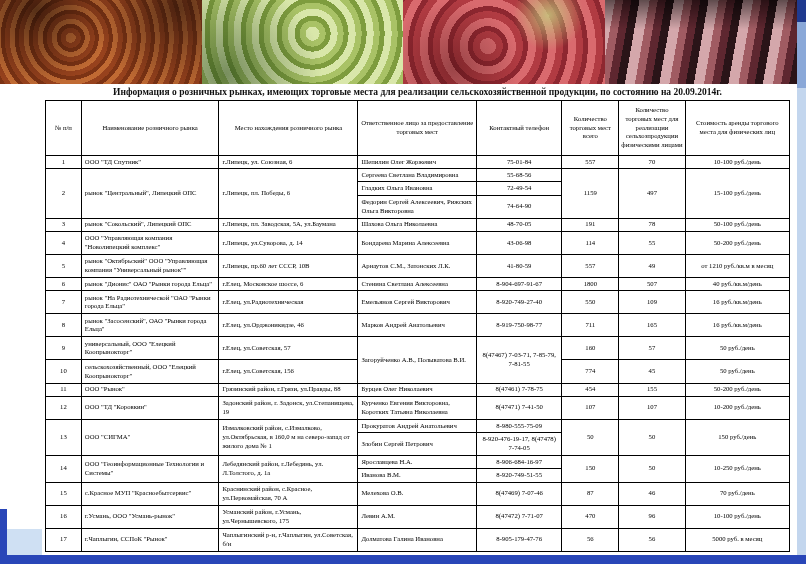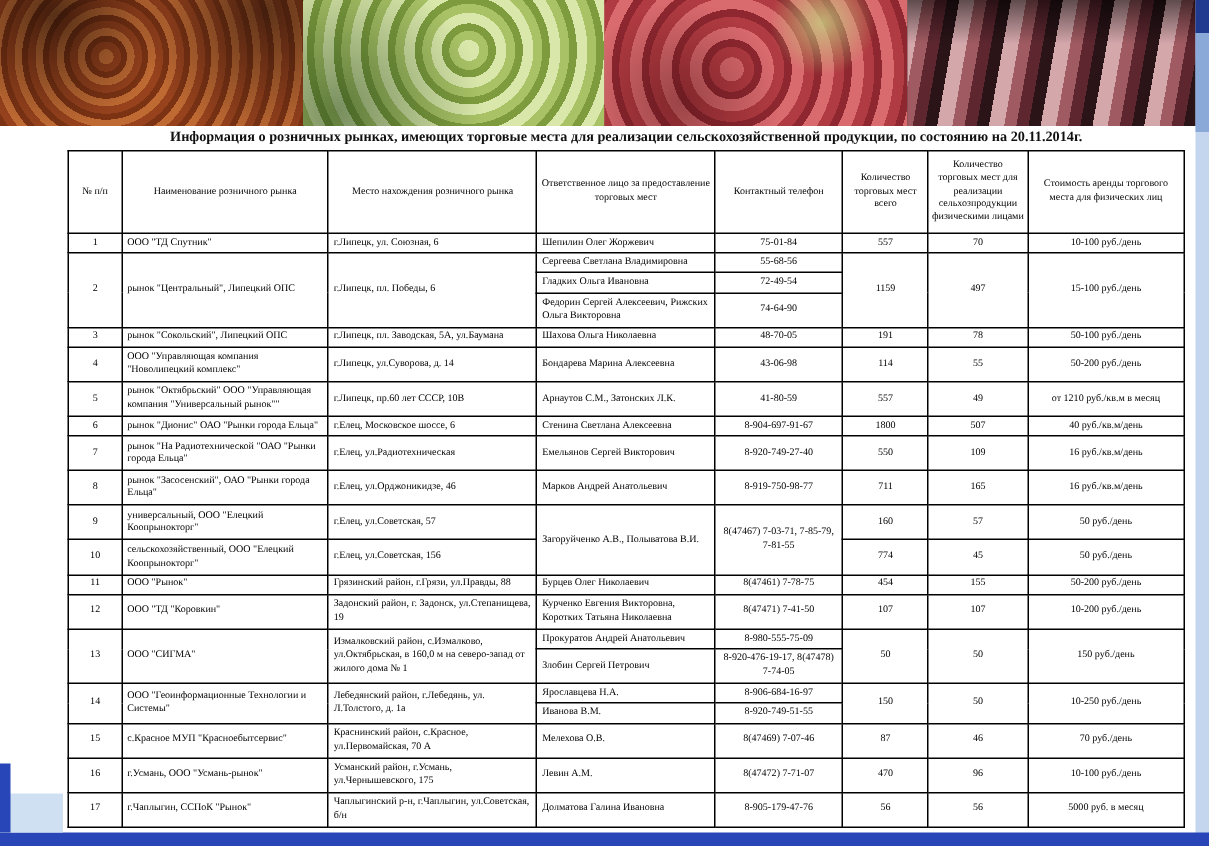--- a/index.html
+++ b/index.html
@@ -64,21 +64,21 @@
 </head>
 <body>
 
 <div class="photos">
   <div class="photo photo-potatoes"></div>
   <div class="photo photo-cabbage"></div>
   <div class="photo photo-apples"></div>
   <div class="photo photo-meat"></div>
 </div>
 
-<div class="title">Информация о розничных рынках, имеющих торговые места для реализации сельскохозяйственной продукции, по состоянию на 20.11.2014г.</div>
+<div class="title">Информация о розничных рынках, имеющих торговые места для реализации сельскохозяйственной продукции, по состоянию на 20.09.2014г.</div>
 
 <table class="market-table">
   <thead>
       <tr>
         <th style="width: 4.4%;">№ п/п</th>
         <th style="width: 18.8%;">Наименование розничного рынка</th>
         <th style="width: 19%;">Место нахождения розничного рынка</th>
         <th style="width: 16.1%;">Ответственное лицо за предоставление торговых мест</th>
         <th style="width: 11.4%;">Контактный телефон</th>
         <th style="width: 7.4%;">Количество торговых мест всего</th>

